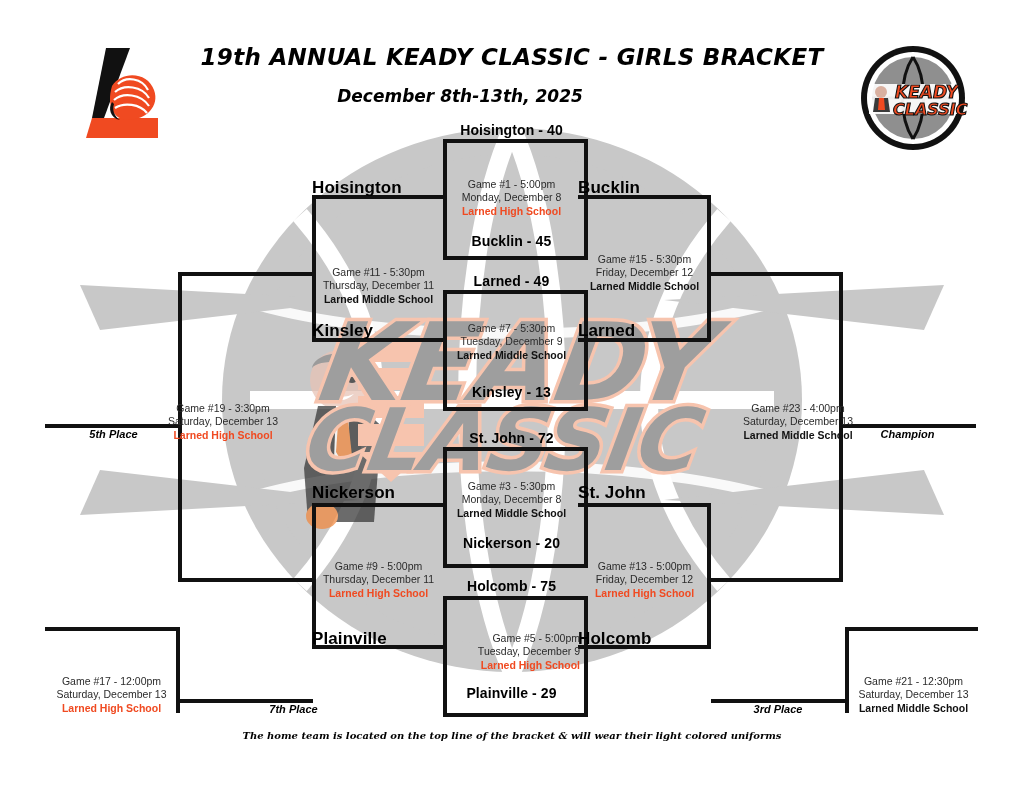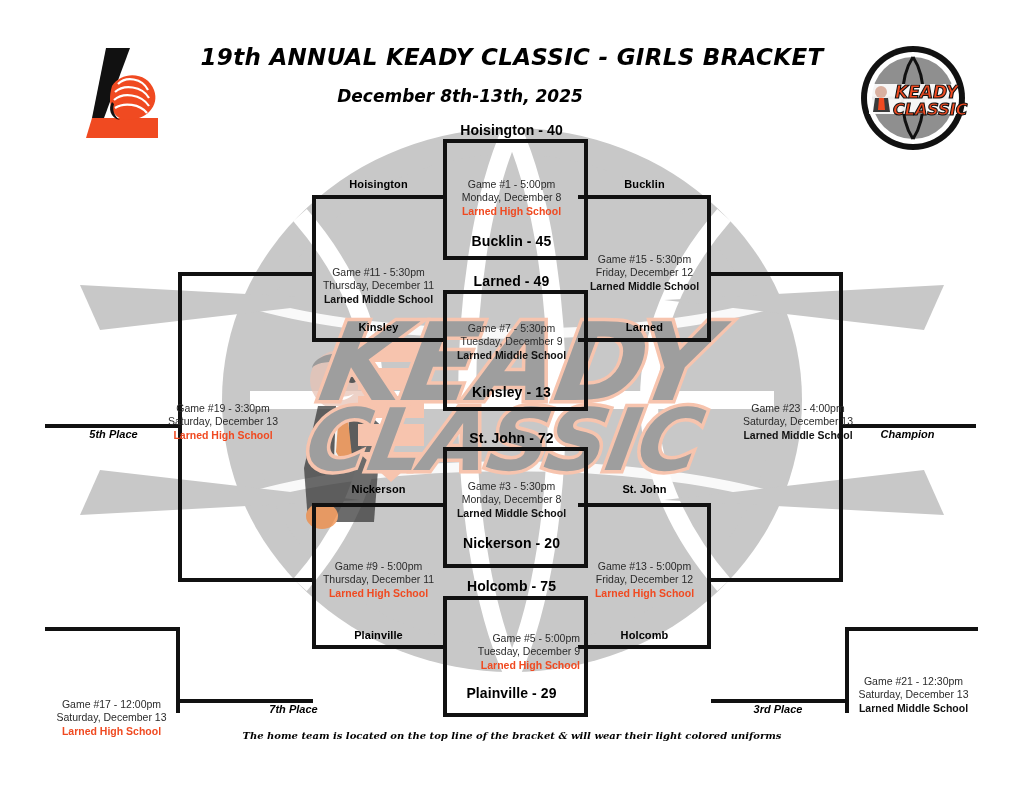--- a/index.html
+++ b/index.html
@@ -19,22 +19,22 @@
   #wm-text .l2{display:block;font-size:86px;letter-spacing:-1px;
                color:#9e9e9e;-webkit-text-stroke:7px #f7c4ae;paint-order:stroke fill;}
 
   
   .h{position:absolute;background:#111;height:4px;z-index:3;}
   .v{position:absolute;background:#111;width:4px;z-index:3;}
 
   .gamebox{position:absolute;border:4px solid #111;background:transparent;z-index:3;}
 
   
-  .team{position:absolute;z-index:4;font-size:11px;font-weight:bold;
-        text-align:center;white-space:nowrap;letter-spacing:.1px;}
+  .team{position:absolute;z-index:4;font-size:17px;font-weight:bold;
+        text-align:left;white-space:nowrap;letter-spacing:.1px;}
   .teamline{position:absolute;z-index:4;font-size:14px;font-weight:bold;
         text-align:center;white-space:nowrap;letter-spacing:.1px;}
   .info{position:absolute;z-index:4;text-align:center;white-space:nowrap;
         font-size:10.5px;line-height:1.28;}
   .info .ln1{display:block;color:#2b2b2b;}
   .info .ln2{display:block;color:#2b2b2b;}
   .info .loc{display:block;font-weight:bold;}
   .loc.lhs{color:#f04a21;}
   .loc.lms{color:#111;}
   .placelbl{position:absolute;z-index:4;font-size:11px;font-weight:bold;
@@ -257,21 +257,21 @@
   <div class="info" style="left:710px;top:402px;width:176px;">
     <span class="ln1">Game #23 - 4:00pm</span>
     <span class="ln2">Saturday, December 13</span>
     <span class="loc lms">Larned Middle School</span>
   </div>
   <div class="placelbl" style="left:839px;top:428px;width:137px;">Champion</div>
 
   <div class="h" style="left:45px;top:627px;width:133px;"></div>
   <div class="v" style="left:176px;top:627px;height:86px;"></div>
   <div class="h" style="left:176px;top:699px;width:137px;"></div>
-  <div class="info" style="left:30px;top:698px;width:163px;">
+  <div class="info" style="left:30px;top:675px;width:163px;">
     <span class="ln1">Game #17 - 12:00pm</span>
     <span class="ln2">Saturday, December 13</span>
     <span class="loc lhs">Larned High School</span>
   </div>
   <div class="placelbl" style="left:180px;top:703px;width:133px;padding-left:47px;">7th Place</div>
 
   <div class="h" style="left:845px;top:627px;width:133px;"></div>
   <div class="v" style="left:845px;top:627px;height:86px;"></div>
   <div class="h" style="left:711px;top:699px;width:136px;"></div>
   <div class="info" style="left:832px;top:675px;width:163px;">

